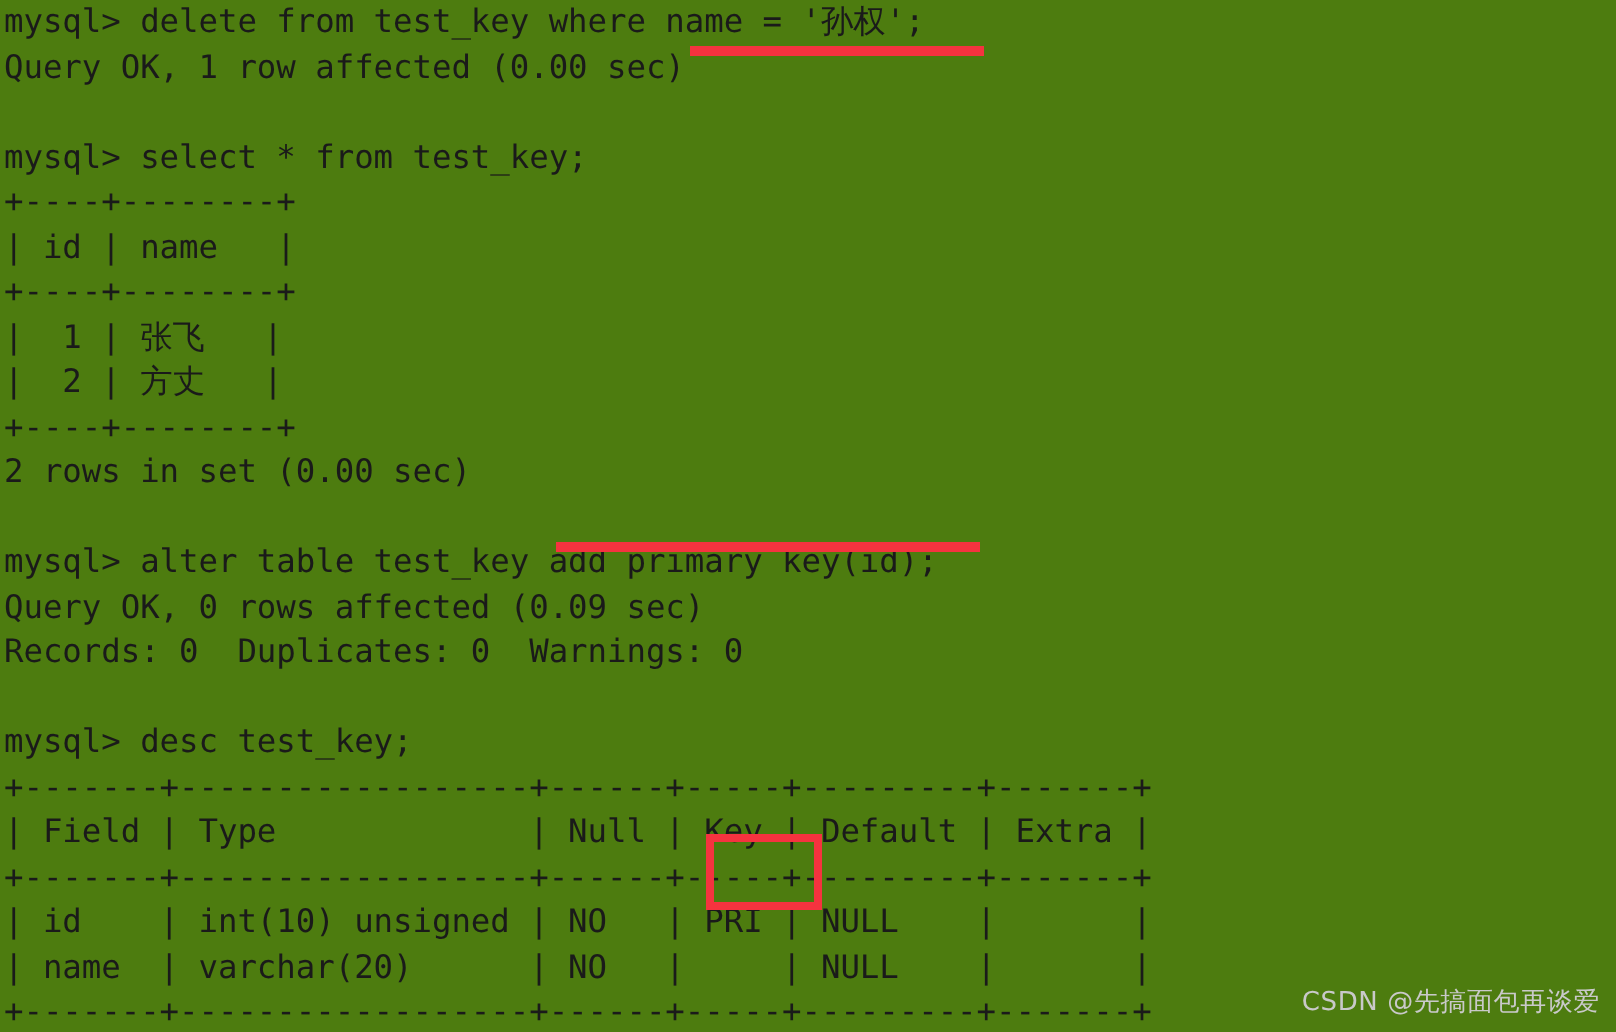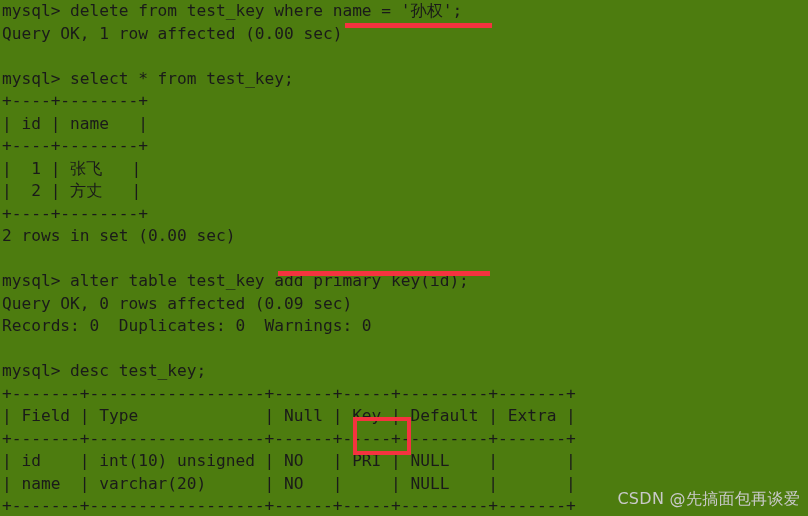--- a/index.html
+++ b/index.html
@@ -40,21 +40,21 @@
   .box-mark {
     border: 4px solid #f5333f;
     background: transparent;
     box-sizing: border-box;
   }
   #watermark {
     position: absolute;
     right: 8px;
     bottom: 6px;
     font-family: "DejaVu Sans", "Liberation Sans", sans-serif;
-    font-size: 16px;
+    font-size: 13px;
     color: #c9c9c9;
     white-space: pre;
     letter-spacing: 0.3px;
   }
 </style>
 </head>
 <body>
 
 <div id="terminal">
 

